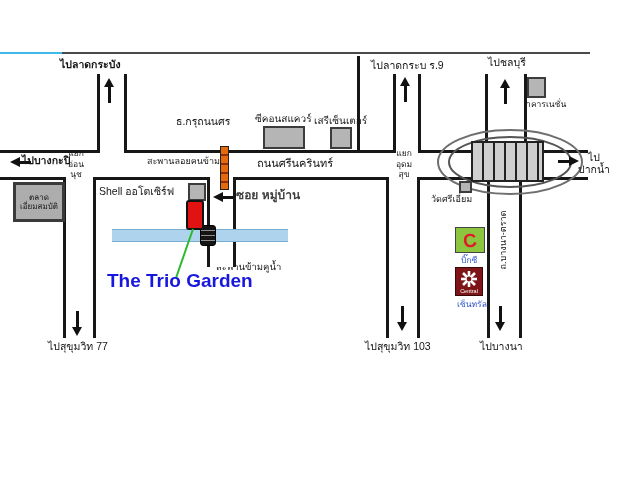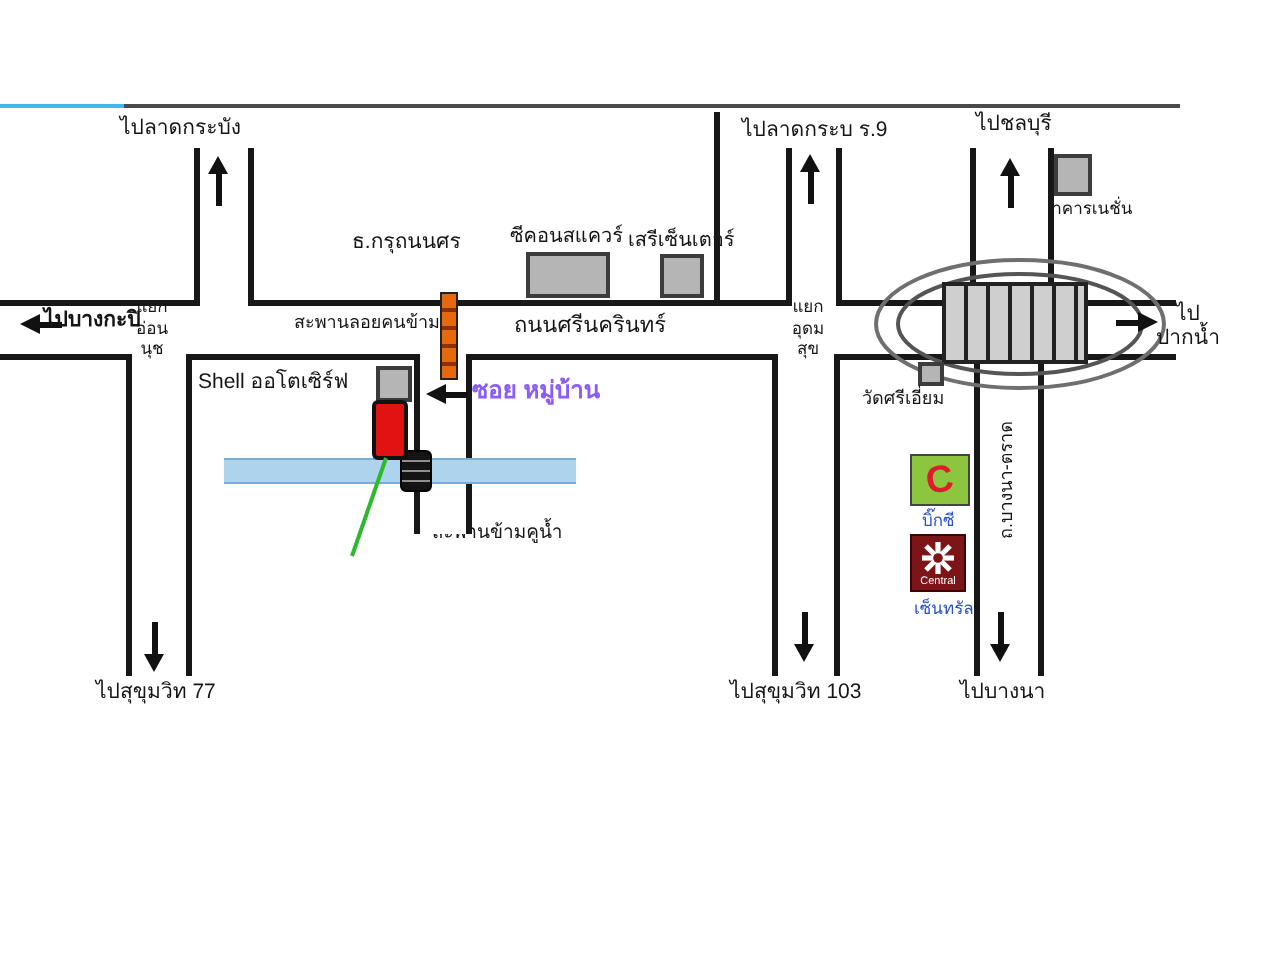--- a/index.html
+++ b/index.html
@@ -63,20 +63,25 @@
   <svg class="abs" style="left:170px;top:228px;z-index:6;" width="30" height="52" viewBox="0 0 30 52">
     <line x1="23" y1="1" x2="6" y2="50" stroke="#2eb82e" stroke-width="2"></line>
   </svg>
 
   <div class="box-gray" style="left:263px;top:126px;width:42px;height:23px;z-index:2;"></div>
   <div class="box-gray" style="left:330px;top:127px;width:22px;height:22px;z-index:2;"></div>
   <div class="box-gray" style="left:527px;top:77px;width:19px;height:21px;z-index:2;"></div>
   <div class="box-gray" style="left:459px;top:181px;width:13px;height:12px;z-index:5;"></div>
   <div class="box-gray" style="left:188px;top:183px;width:18px;height:18px;z-index:5;"></div>
 
+  <div class="abs" style="left:13px;top:182px;width:52px;height:40px;z-index:2;background:#adadad;border:3px solid #3a3a3a;box-sizing:border-box;
+              display:flex;flex-direction:column;align-items:center;justify-content:center;font-size:8px;line-height:9.5px;color:#101010;text-align:center;">
+    <span>ตลาด</span>
+    <span>เอี่ยมสมบัติ</span>
+  </div>
 
   <div class="abs" style="left:186px;top:200px;width:18px;height:30px;z-index:5;background:#e01212;border:2px solid #111;border-radius:3px;box-sizing:border-box;"></div>
 
   <div class="abs" style="left:455px;top:227px;width:30px;height:26px;z-index:5;background:#8cc63e;border:1px solid #444;box-sizing:border-box;
               display:flex;align-items:center;justify-content:center;">
     <span style="color:#e01b2c;font-weight:bold;font-size:19px;line-height:19px;transform:rotate(-8deg);">C</span>
   </div>
 
   <div class="abs" style="left:455px;top:267px;width:28px;height:29px;z-index:5;background:#7d1417;border:1px solid #3a0608;box-sizing:border-box;
               display:flex;flex-direction:column;align-items:center;justify-content:flex-start;">
@@ -122,21 +127,21 @@
   </div>
   <div class="arr-v" style="left:397px;top:306px;z-index:6;">
     <div class="stem"></div>
       <div class="head-down"></div>
   </div>
   <div class="arr-v" style="left:495px;top:306px;z-index:6;">
     <div class="stem"></div>
       <div class="head-down"></div>
   </div>
 
-  <div class="lbl" style="left:60px;top:58px;">ไปลาดกระบัง</div>
+  <div class="lbl" style="left:60px;top:58px;font-weight:bold;">ไปลาดกระบัง</div>
   <div class="lbl" style="left:371px;top:59px;">ไปลาดกระบ ร.9</div>
   <div class="lbl" style="left:488px;top:56px;">ไปชลบุรี</div>
 
   <div class="lbl" style="left:176px;top:115px;">ธ.กรุถนนศร</div>
   <div class="lbl" style="left:255px;top:113px;font-size:10px;">ซีคอนสแควร์</div>
   <div class="lbl" style="left:314px;top:115px;font-size:10px;">เสรีเซ็นเตอร์</div>
   <div class="lbl lbl-sm" style="left:521px;top:99px;">อาคารเนชั่น</div>
 
   <div class="lbl" style="left:22px;top:154px;z-index:7;font-weight:bold;">ไปบางกะปิ</div>
   <div class="lbl" style="left:257px;top:157px;z-index:7;font-size:11px;">ถนนศรีนครินทร์</div>
@@ -152,23 +157,24 @@
     <div>อุดม</div>
     <div>สุข</div>
   </div>
 
   <div class="lbl" style="left:572px;top:151px;width:44px;text-align:center;white-space:normal;z-index:7;">
     <div>ไป</div>
     <div>ปากน้ำ</div>
   </div>
 
   <div class="lbl" style="left:99px;top:185px;z-index:6;font-size:10.5px;">Shell ออโตเซิร์ฟ</div>
-  <div class="lbl" style="left:236px;top:189px;z-index:7;font-size:12px;font-weight:bold;color:#8b5cf6;">ซอย หมู่บ้าน</div>
+  <div class="lbl" style="left:236px;top:189px;z-index:7;font-size:12px;font-weight:bold;color:#404040;">ซอย หมู่บ้าน</div>
   <div class="lbl lbl-sm" style="left:216px;top:262px;font-size:9.5px;">สะพานข้ามคูน้ำ</div>
 
+  <div class="lbl" style="left:107px;top:275px;z-index:7;font-size:19px;font-weight:bold;color:#1717dd;">The Trio Garden</div>
 
   <div class="lbl lbl-sm" style="left:431px;top:194px;z-index:6;font-size:9px;">วัดศรีเอี่ยม</div>
 
   <div class="lbl" style="left:458px;top:234px;width:90px;text-align:center;z-index:6;font-size:9px;transform:rotate(-90deg);">ถ.บางนา-ตราด</div>
 
   <div class="lbl lbl-sm blue-note" style="left:461px;top:255px;z-index:6;">บิ๊กซี</div>
   <div class="lbl lbl-sm blue-note" style="left:457px;top:299px;z-index:6;">เซ็นทรัล</div>
 
   <div class="lbl" style="left:48px;top:340px;">ไปสุขุมวิท 77</div>
   <div class="lbl" style="left:365px;top:340px;">ไปสุขุมวิท 103</div>

